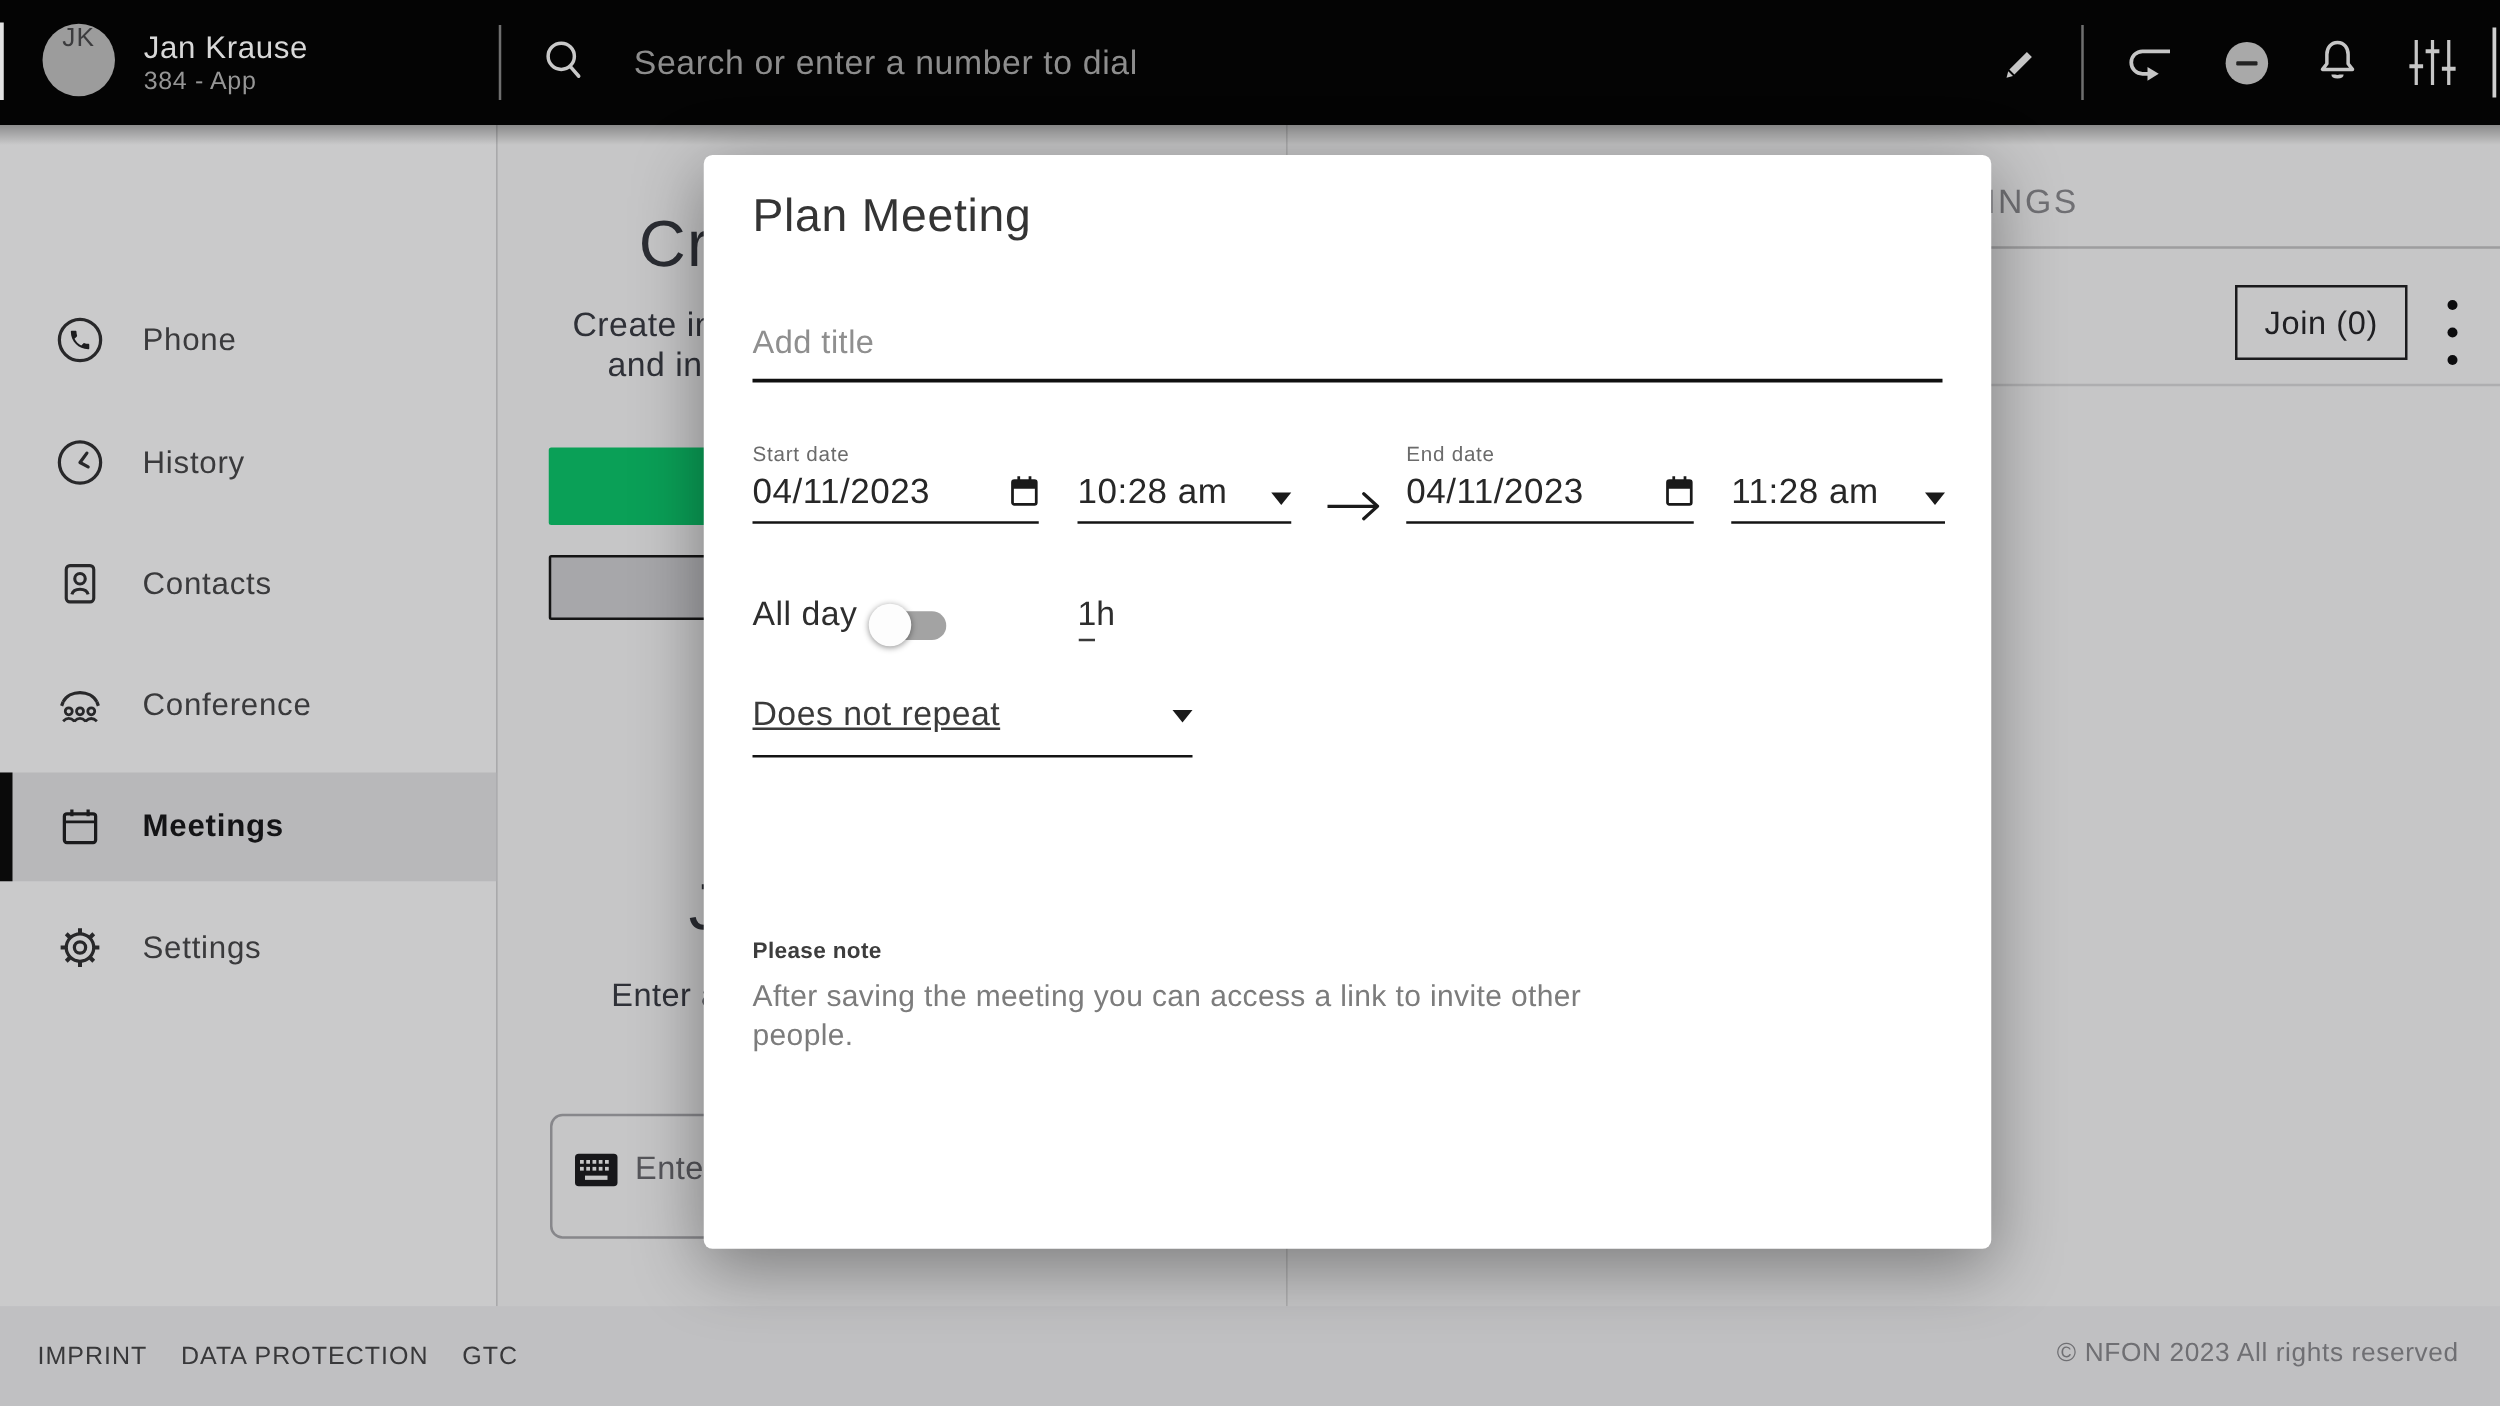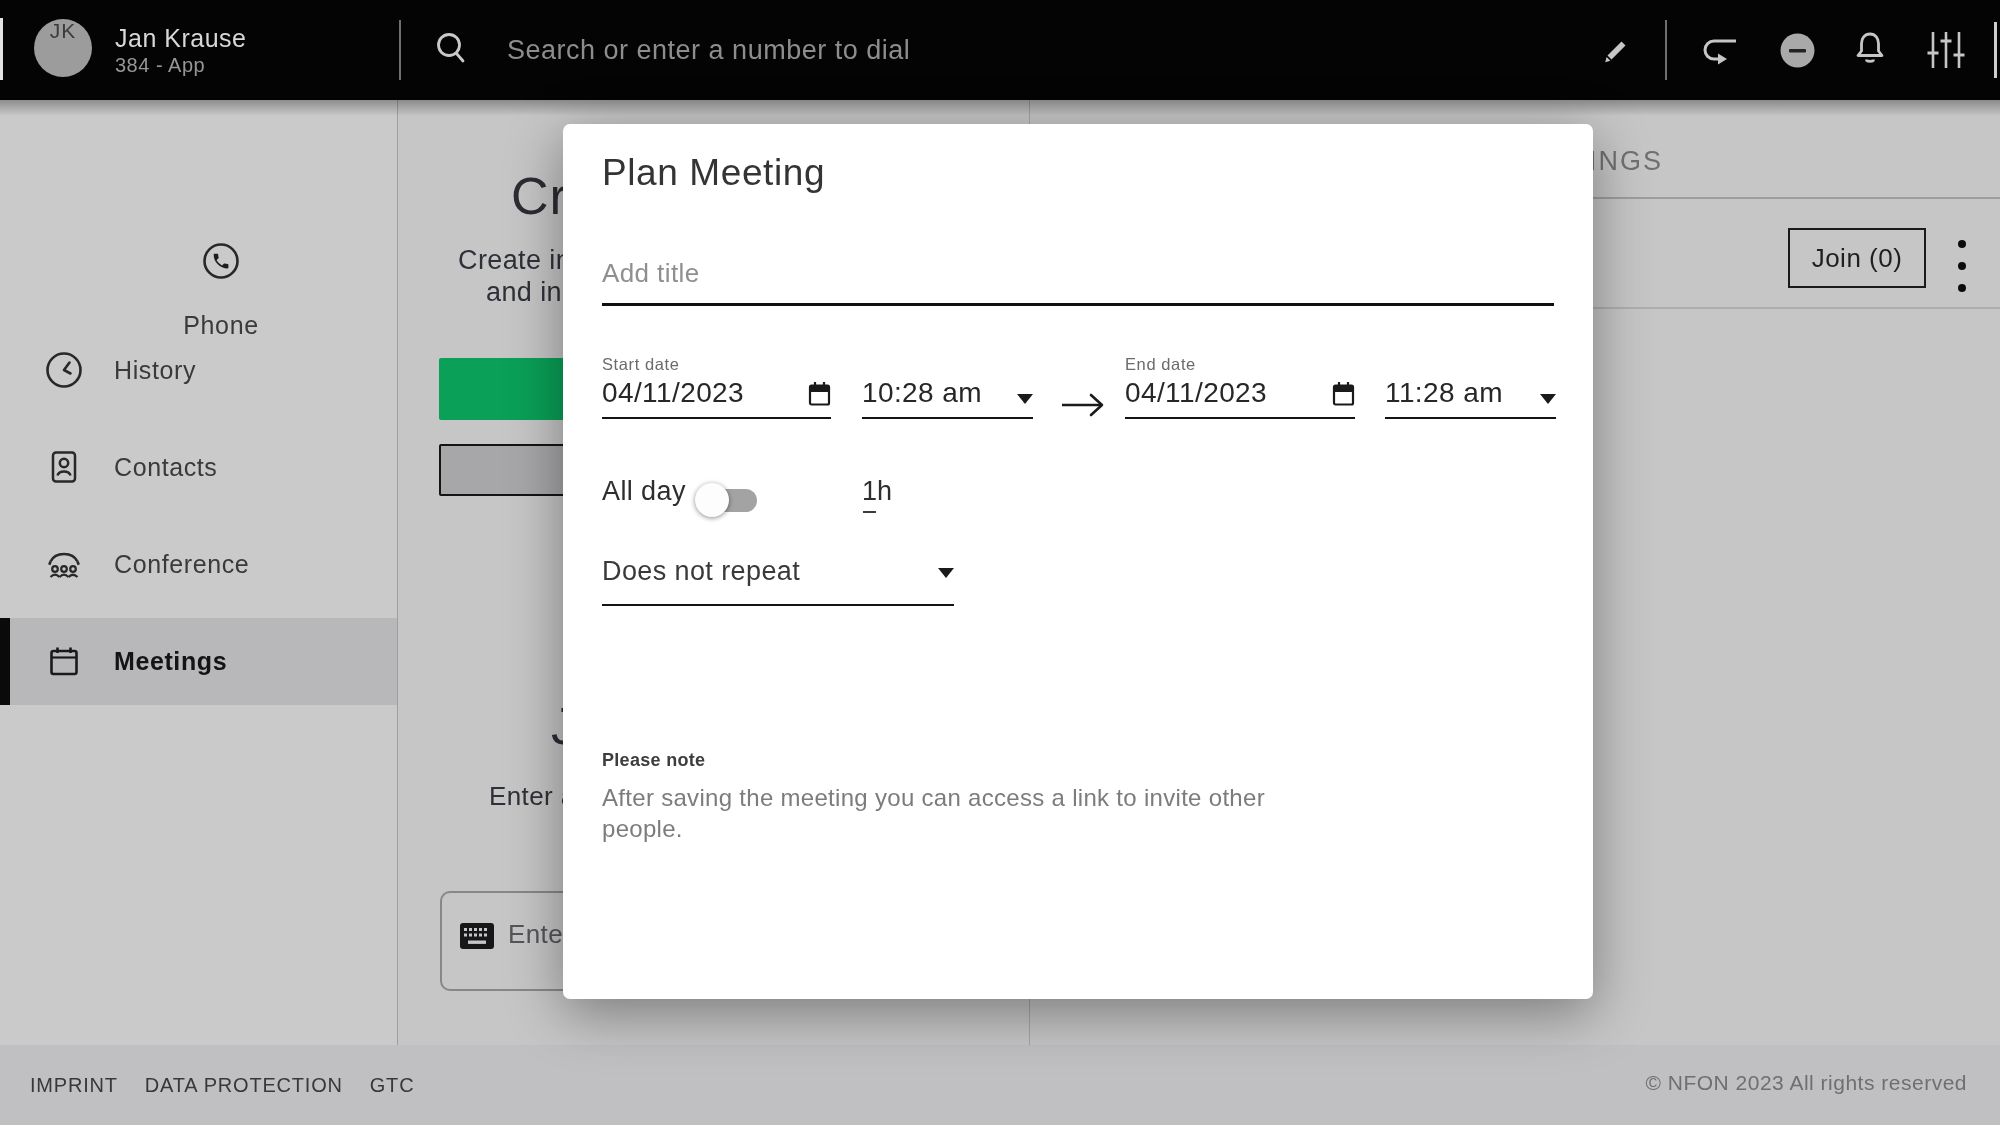--- a/index.html
+++ b/index.html
@@ -87,21 +87,21 @@
   .flow-arrow{position:absolute;left:497px;top:266px;}
   .allday-label{position:absolute;left:39px;top:352px;font-size:27px;color:#2e2e2e;letter-spacing:.4px;}
   .toggle{position:absolute;left:132px;top:356px;width:62px;height:40px;cursor:pointer;}
   .toggle .track{position:absolute;left:6px;top:9px;width:56px;height:23px;border-radius:12px;background:#a3a3a3;}
   .toggle .knob{position:absolute;left:0px;top:3px;width:34px;height:34px;border-radius:50%;background:#fdfdfd;
     box-shadow:0 1px 5px rgba(0,0,0,.45);}
   .duration{position:absolute;left:299px;top:352px;font-size:27px;color:#2e2e2e;}
   .duration-underline{position:absolute;left:300px;top:387px;width:13px;height:2px;background:#3a3a3a;}
   .repeat-field{position:absolute;left:39px;top:432px;width:352px;height:50px;border-bottom:2.5px solid #141414;
     display:flex;align-items:flex-start;justify-content:space-between;cursor:pointer;}
-  .repeat-value{font-size:27px;color:#3a3a3a;letter-spacing:.4px;}
+  .repeat-value{font-size:27px;color:#3a3a3a;letter-spacing:.4px;text-decoration:underline;}
   .note-title{position:absolute;left:39px;top:626px;font-size:18px;font-weight:bold;color:#3d3d3d;letter-spacing:.3px;}
   .note-line{position:absolute;left:39px;font-size:24px;color:#7c7c7c;letter-spacing:.3px;}
   .btn-row{position:absolute;right:37px;top:773px;height:61px;display:flex;align-items:center;gap:37px;}
   .cancel-btn{background:transparent;border:none;font-family:inherit;font-size:25px;font-weight:bold;
     color:#1e1e1e;letter-spacing:.5px;cursor:pointer;padding:0 4px;}
   .save-btn{width:116px;height:61px;background:#e4e7e9;border:none;border-radius:2px;font-family:inherit;
     font-size:25px;font-weight:bold;color:#a6adb3;letter-spacing:.5px;cursor:default;}
   .mini-cal{margin-top:6px;}
 </style>
 </head>
@@ -155,21 +155,21 @@
       <svg width="40" height="42" viewBox="0 0 40 42" fill="none" stroke="#c6c6c6">
         <path d="M7 3 V39 M20 3 V39 M33 3 V39" stroke-width="2.6"></path>
         <path d="M1.5 24 h11 M14.5 12 h11 M27.5 26 h11" stroke-width="3.2"></path>
       </svg>
     </span>
     <div class="right-sliver"></div>
   </div>
   <div class="topbar-shadow"></div>
 
   <div class="sidebar">
-    <div class="side-item" style="top:142px;flex-direction:column;">
+    <div class="side-item" style="top:142px;">
       <span class="s-icon">
         <svg width="38" height="38" viewBox="0 0 38 38">
           <circle cx="19" cy="19" r="16.5" fill="none" stroke="#28282a" stroke-width="2.6"></circle>
           <g transform="translate(9.2,9.2) scale(0.82)">
             <path d="M6.6 10.8c1.4 2.8 3.8 5.1 6.6 6.6l2.2-2.2c.3-.3.7-.4 1-.2 1.1.4 2.3.6 3.6.6.6 0 1 .4 1 1V20c0 .6-.4 1-1 1C10.6 21 3 13.4 3 4c0-.6.4-1 1-1h3.5c.6 0 1 .4 1 1 0 1.2.2 2.4.6 3.6.1.3 0 .7-.2 1l-2.3 2.2z" fill="#1d1d1f"></path>
           </g>
         </svg>
       </span>
       <span class="s-label">Phone</span>
     </div>
@@ -207,20 +207,30 @@
     </div>
     <div class="side-item selected" style="top:518px;">
       <span class="s-icon">
         <svg width="38" height="38" viewBox="0 0 38 38" fill="none" stroke="#1a1a1c">
           <rect x="6.5" y="8" width="25" height="23" rx="2" stroke-width="2.6"></rect>
           <path d="M12.5 4.5 v5.5 M25.5 4.5 v5.5" stroke-width="2.6"></path>
           <path d="M6.5 14.5 H31.5" stroke-width="2.2"></path>
         </svg>
       </span>
       <span class="s-label">Meetings</span>
+    </div>
+    <div class="side-item" style="top:628px;">
+      <span class="s-icon">
+        <svg width="38" height="38" viewBox="0 0 38 38" fill="none" stroke="#28282a">
+          <circle cx="19" cy="19" r="11" stroke-width="2.6"></circle>
+          <circle cx="19" cy="19" r="4.5" stroke-width="2.6"></circle>
+          <path d="M19 3.5 V8 M19 30 V34.5 M3.5 19 H8 M30 19 H34.5 M8 8 l3.2 3.2 M26.8 26.8 L30 30 M30 8 l-3.2 3.2 M11.2 26.8 L8 30" stroke-width="3.2"></path>
+        </svg>
+      </span>
+      <span class="s-label">Settings</span>
     </div>
 
     <div class="side-logo">
       <svg width="86" height="48" viewBox="0 0 86 48">
         <path d="M6 43 L27 15 L43 32 L62 8 L78 26" fill="none" stroke="#0f0f0f" stroke-width="10" stroke-linejoin="miter"></path>
       </svg>
       <span class="logo-text">NFON</span>
     </div>
   </div>
 

